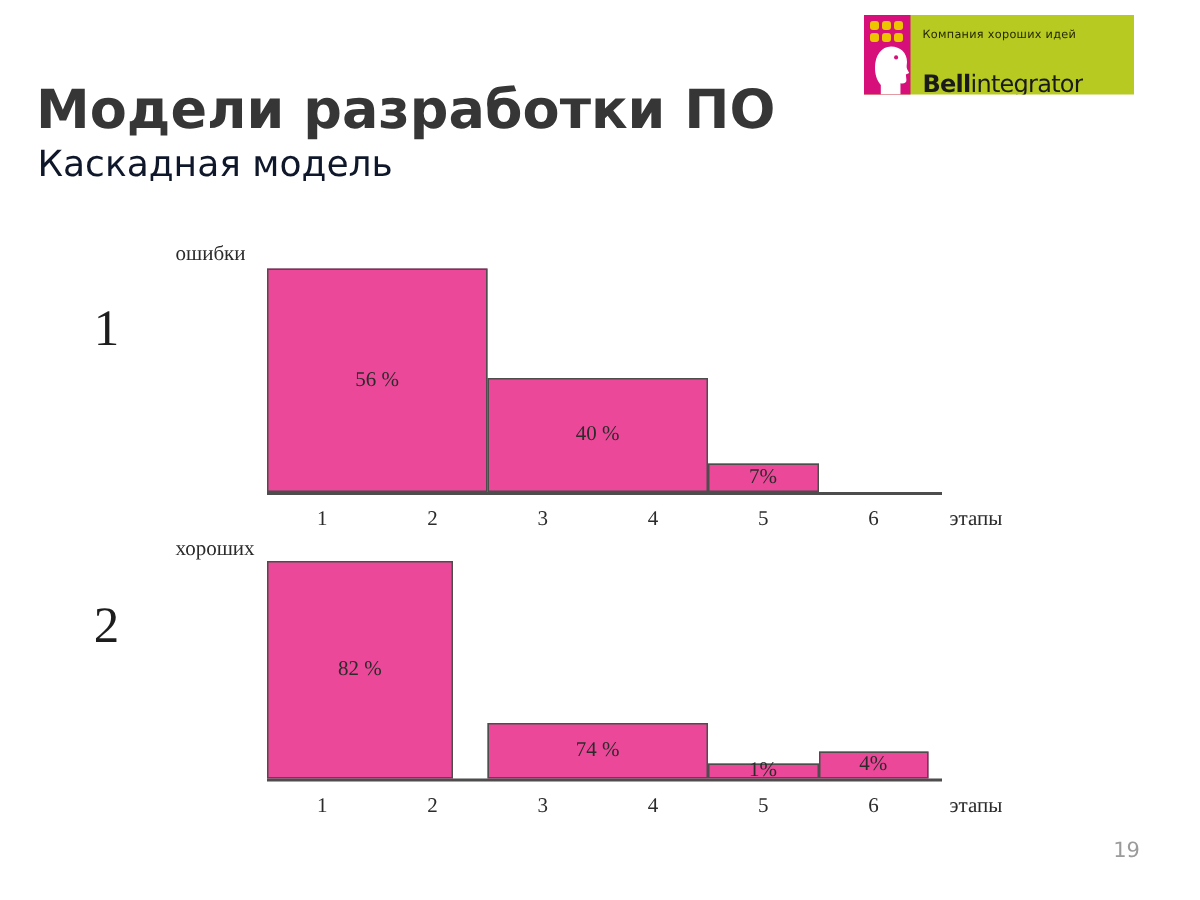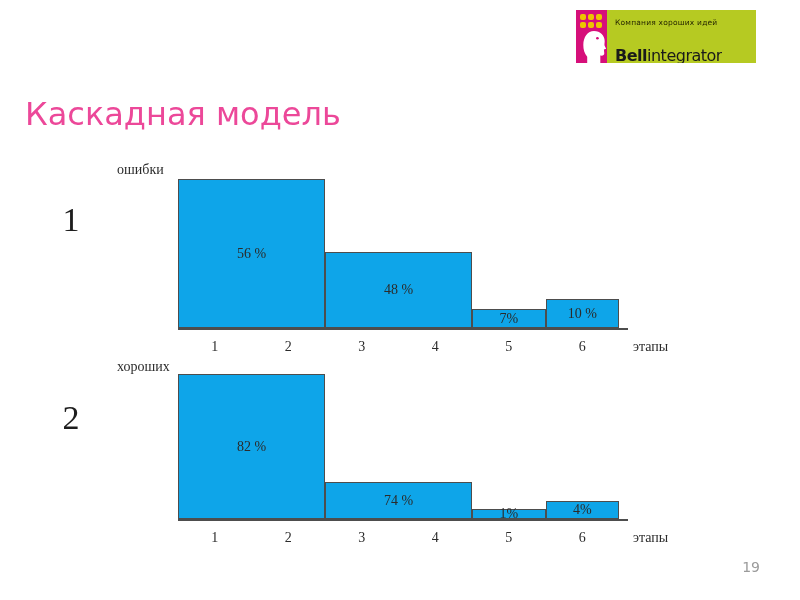--- a/index.html
+++ b/index.html
@@ -3,21 +3,21 @@
 <meta charset="utf-8">
 <style>
   * { margin:0; padding:0; box-sizing:border-box; }
   html,body { width:800px; height:600px; }
   body { background:#ffffff; font-family:"DejaVu Sans", sans-serif; }
   .slide { position:relative; width:800px; height:600px; background:#ffffff; overflow:hidden; }
 
   
   .title { position:absolute; left:24px; top:52px; font-size:36px; font-weight:bold;
            color:#363636; line-height:1.2; letter-spacing:0; }
-  .subtitle { position:absolute; left:25px; top:95px; font-size:32px; color:#ec4899; line-height:1.2; }
+  .subtitle { position:absolute; left:25px; top:95px; font-size:24px; color:#0f172a; line-height:1.2; }
 
   
   .logo { position:absolute; left:576px; top:10px; width:180px; height:53px;
           background:#b6ca22; display:flex; }
   .logo-left { position:relative; width:31px; height:53px; background:#d60f7a; flex:0 0 31px; }
   .dots { position:absolute; left:4px; top:4px; display:grid;
           grid-template-columns:repeat(3, 6px); grid-gap:2px; }
   .dot { width:6px; height:6px; background:#ecc500; border-radius:2px; }
   .head { position:absolute; left:5px; bottom:0; width:26px; height:33px; }
   .logo-text { padding:8px 0 0 8px; overflow:hidden; }
@@ -28,21 +28,21 @@
   
   .marker { position:absolute; left:58px; width:26px; text-align:center;
             font-family:"Liberation Serif", serif; font-size:34px; color:#1d1d1d; line-height:1; }
   .marker.m1 { top:203px; }
   .marker.m2 { top:401px; }
 
   
   .chart-layer { position:absolute; left:0; top:12px; width:800px; height:600px;
                  font-family:"Liberation Serif", serif; color:#2e2e2e; pointer-events:none; }
   .axisline { position:absolute; height:1.5px; background:#4d4d4d; }
-  .bar { position:absolute; background:#0ea5e9; border:1.5px solid #4d4d4d;
+  .bar { position:absolute; background:#ec4899; border:1.5px solid #4d4d4d;
          display:flex; align-items:center; justify-content:center; }
   .barlabel { font-size:14px; white-space:nowrap; color:#2b2b2b; }
   .tick { position:absolute; text-align:center; font-size:14px; color:#2b2b2b; }
   .axlabel { position:absolute; font-size:14px; color:#2b2b2b; white-space:nowrap; }
 
   .pagenum { position:absolute; left:726px; top:559px; width:34px; text-align:right;
              font-size:14px; color:#9b9b9b; }
 </style>
 </head>
 <body>
@@ -63,52 +63,50 @@
         <path d="M13 1 C19.5 1 24 5.5 24 11.5 C24 13.5 23.3 15 24.2 16.8 L25.5 19.3 L23.2 20.2 L23.6 24 C23.7 25.8 22 26.8 19.5 26.3 L19.5 34 L6 34 L6 27.5 C3 24 2 20 2 15.5 C2 7 6.5 1 13 1 Z" fill="#ffffff"></path>
         <circle cx="16.5" cy="8.5" r="1.4" fill="#d60f7a"></circle>
       </svg>
     </div>
     <div class="logo-text">
       <div class="tagline">Компания хороших идей</div>
       <div class="brand"><span class="bold">Bell</span><span>integrator</span></div>
     </div>
   </div>
 
+  <div class="title">Модели разработки ПО</div>
   <div class="subtitle">Каскадная модель</div>
 
   <div class="marker m1">1</div>
   <div class="marker m2">2</div>
 
   <div class="chart-layer" id="chart0">
       <div class="axlabel" style="left: 117px; top: 150px;">ошибки</div>
       <div class="axisline" style="left: 178px; top: 316px; width: 450px;"></div>
       <div class="bar" style="left: 178px; width: 147px; top: 167px; height: 149px;">
         <span class="barlabel">56 %</span>
       </div>
       <div class="bar" style="left: 325px; width: 147px; top: 240px; height: 76px;">
-        <span class="barlabel">48 %</span>
+        <span class="barlabel">40 %</span>
       </div>
       <div class="bar" style="left: 472px; width: 73.5px; top: 297px; height: 19px;">
         <span class="barlabel">7%</span>
-      </div>
-      <div class="bar" style="left: 545.5px; width: 73.5px; top: 287px; height: 29px;">
-        <span class="barlabel">10 %</span>
       </div>
       <div class="tick" style="left: 178px; width: 73.5px; top: 327px;">1</div>
       <div class="tick" style="left: 251.5px; width: 73.5px; top: 327px;">2</div>
       <div class="tick" style="left: 325px; width: 73.5px; top: 327px;">3</div>
       <div class="tick" style="left: 398.5px; width: 73.5px; top: 327px;">4</div>
       <div class="tick" style="left: 472px; width: 73.5px; top: 327px;">5</div>
       <div class="tick" style="left: 545.5px; width: 73.5px; top: 327px;">6</div>
       <div class="axlabel" style="left: 633px; top: 327px;">этапы</div>
     </div>
   <div class="chart-layer" id="chart1">
       <div class="axlabel" style="left: 117px; top: 347px;">хороших</div>
       <div class="axisline" style="left: 178px; top: 507px; width: 450px;"></div>
-      <div class="bar" style="left: 178px; width: 147px; top: 362px; height: 145px;">
+      <div class="bar" style="left: 178px; width: 124px; top: 362px; height: 145px;">
         <span class="barlabel">82 %</span>
       </div>
       <div class="bar" style="left: 325px; width: 147px; top: 470px; height: 37px;">
         <span class="barlabel">74 %</span>
       </div>
       <div class="bar" style="left: 472px; width: 73.5px; top: 497px; height: 10px;">
         <span class="barlabel">1%</span>
       </div>
       <div class="bar" style="left: 545.5px; width: 73.5px; top: 489px; height: 18px;">
         <span class="barlabel">4%</span>

